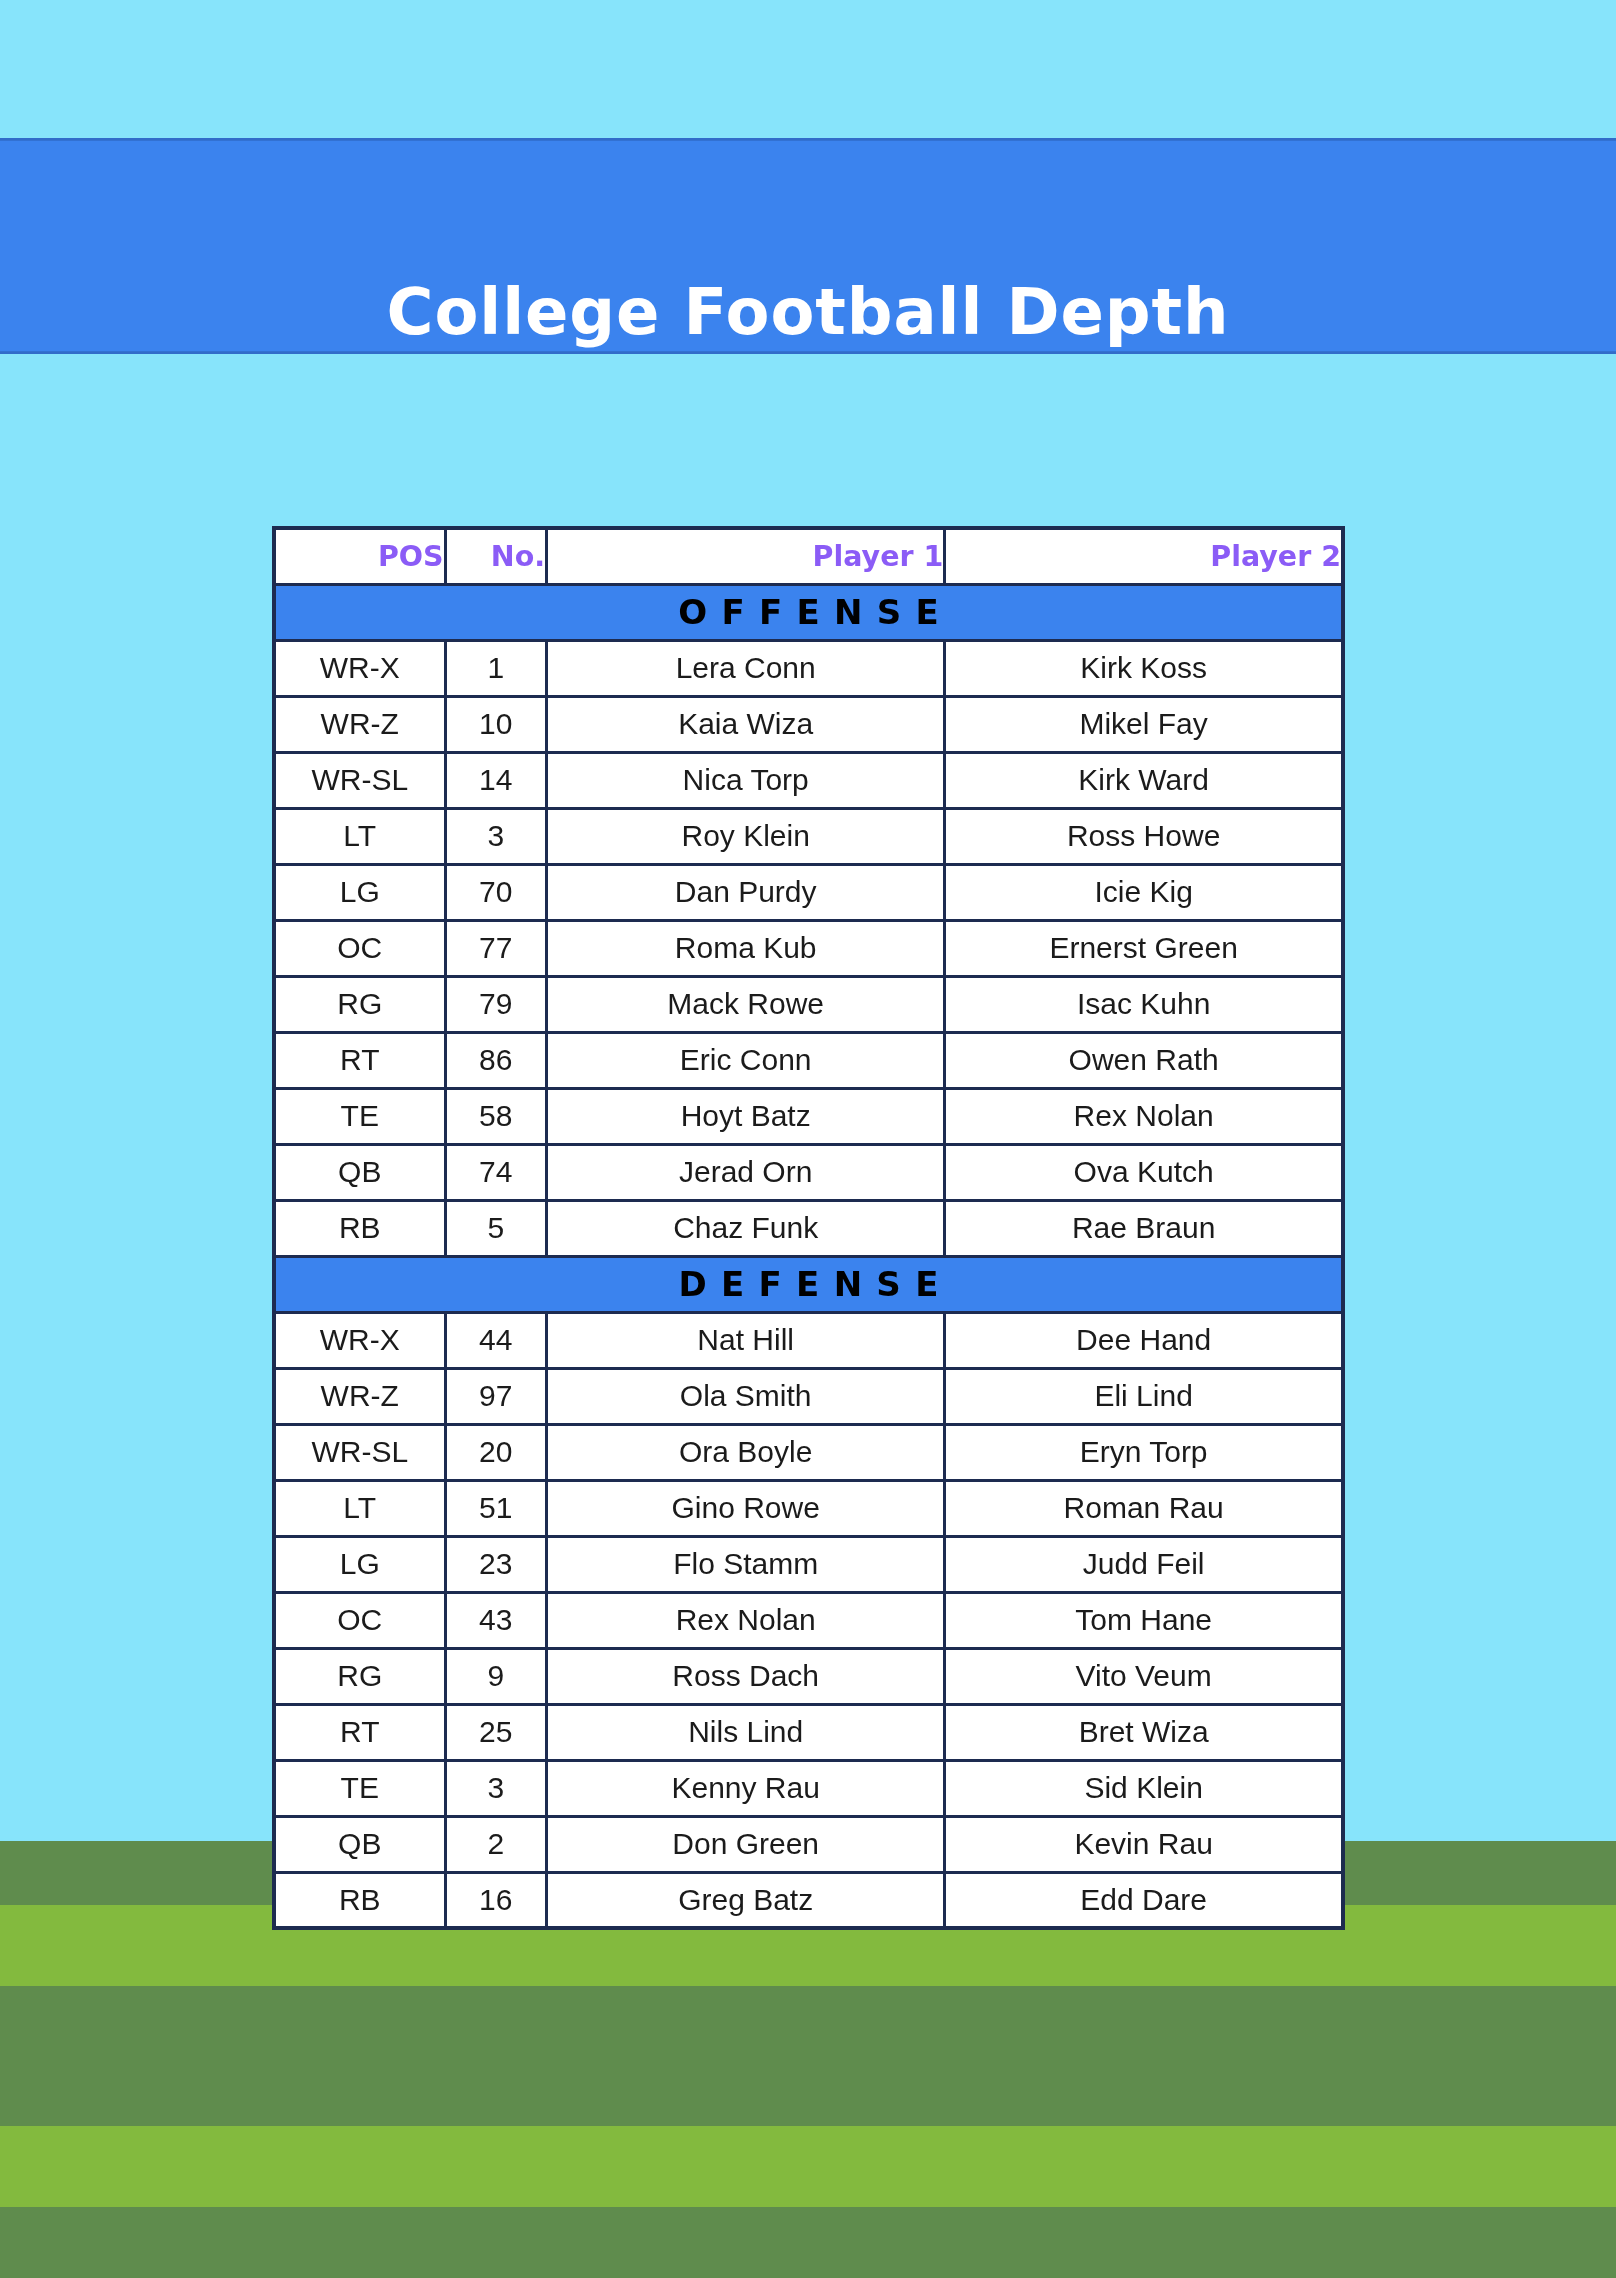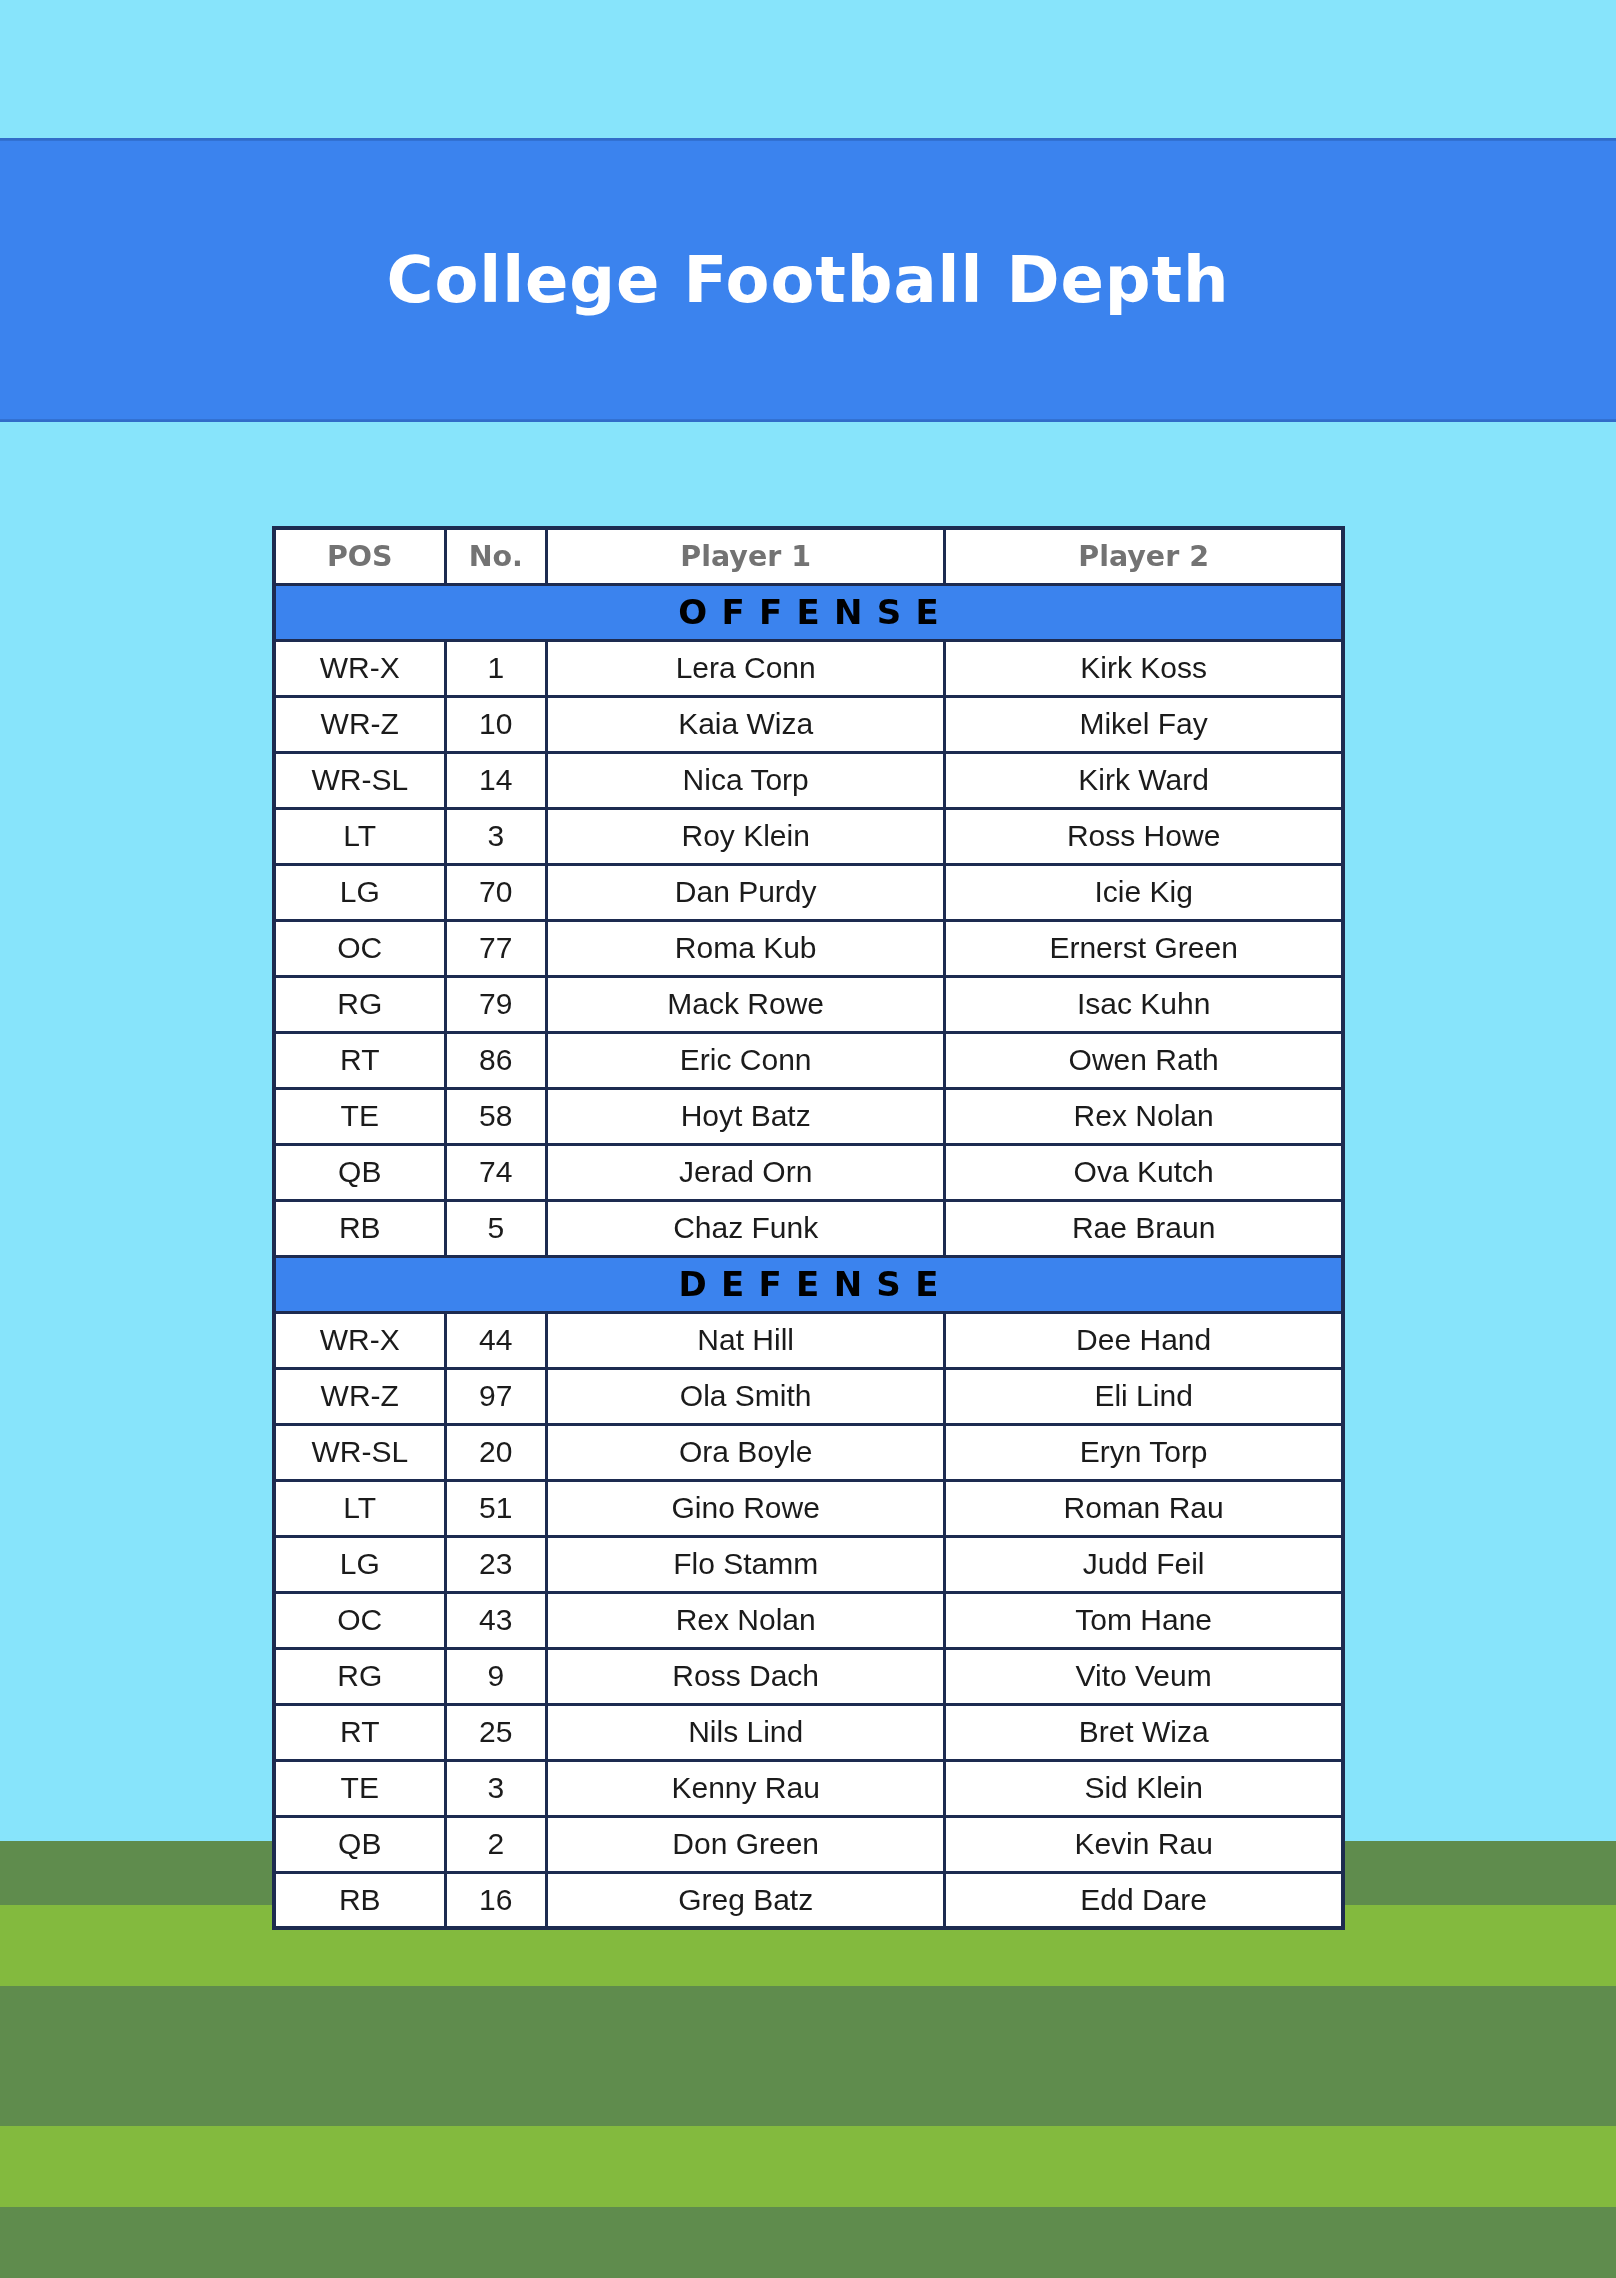--- a/index.html
+++ b/index.html
@@ -24,23 +24,23 @@
   .field {
     position:absolute; left:0; top:1841px; width:100%; height:437px;
     background:var(--field-dark-green);
   }
   .stripe-light { position:absolute; left:0; width:100%; background:var(--field-light-green); }
   .stripe-light.s1 { top:1905px; height:81px; }
   .stripe-light.s2 { top:2126px; height:81px; }
 
   
   .title-band {
-    position:absolute; left:0; top:138px; width:100%; height:284px;
+    position:absolute; left:0; top:138px; width:100%; height:216px;
     background:var(--banner-blue);
-    display:flex; flex-direction:column; align-items:center; justify-content:center;
+    display:flex; flex-direction:column; align-items:center; justify-content:flex-end;
     box-shadow: inset 0 2.8px 0 rgba(20,40,90,0.25), inset 0 -2.8px 0 rgba(20,40,90,0.25);
   }
   .title-line {
     color:#ffffff; font-weight:bold; font-size:64px; line-height:84px;
     text-align:center; letter-spacing:0.9px;
   }
 
   
   table.depth-table {
     position:absolute; left:272px; top:526px; width:1073px;
@@ -53,22 +53,23 @@
   .depth-table col.c-p1  { width:37.25%; }
   .depth-table col.c-p2  { width:37.25%; }
   .depth-table th, .depth-table td {
     border:3.7px solid var(--border-navy);
     text-align:center; vertical-align:middle;
     background:#ffffff;
     height:56px;
     overflow:hidden; white-space:nowrap;
   }
   .depth-table th {
-    font-size:28.5px; font-weight:bold; color:#737373;
+    font-size:28.5px; font-weight:bold; color:#8b5cf6;
     font-family:"DejaVu Sans","Liberation Sans",sans-serif;
+    text-align:right;
   }
   .depth-table td.data-cell {
     font-size:30px; font-weight:normal; color:#1b1b1b;
     font-family:"Liberation Sans","DejaVu Sans",sans-serif;
   }
   .depth-table td.section-cell {
     background:var(--section-blue);
     color:#000000; font-size:34px; font-weight:bold;
     letter-spacing:0.42em; text-indent:0.42em;
   }

